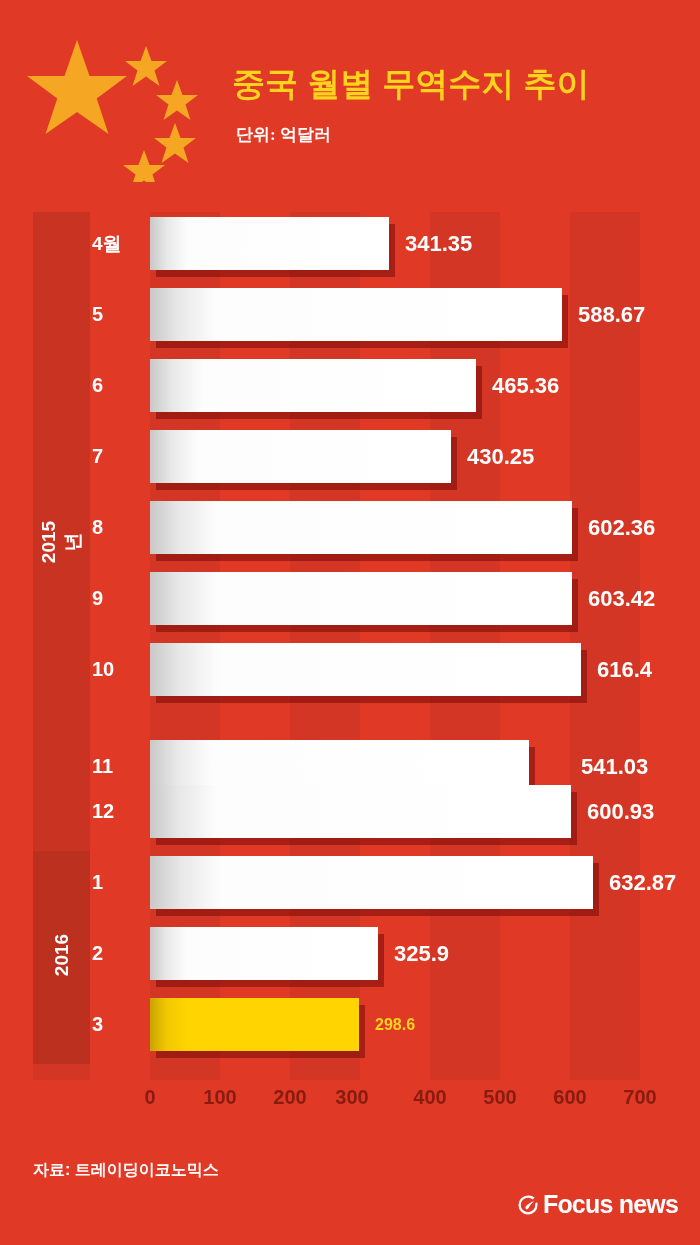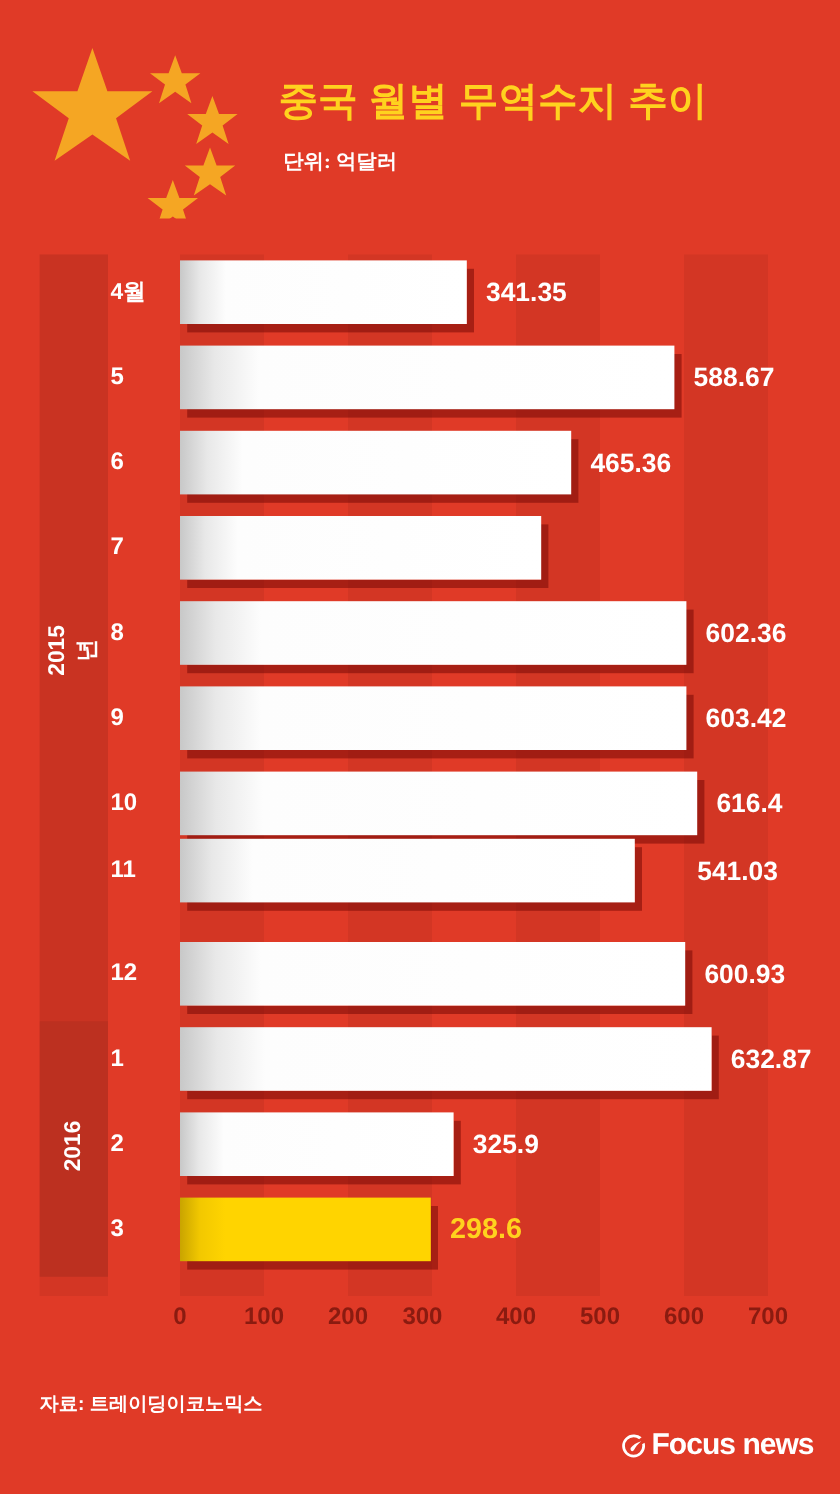--- a/index.html
+++ b/index.html
@@ -60,21 +60,21 @@
     box-shadow: 6px 7px 0 rgba(120,10,5,0.55);
   }
   .bar.hl {
     background: linear-gradient(90deg, #C9A400 0%, #F2C800 8%, #FFD400 18%, #FFD400 100%);
   }
   .val {
     position: absolute; top: 0; line-height: 53px;
     color: #ffffff; font-size: 22px; font-weight: bold;
     white-space: nowrap;
   }
-  .val.hl { color: #FFD21E; font-size: 24px; }
+  .val.hl { color: #FFD21E; font-size: 16px; }
 
   
   #axis { position: absolute; left: 0; top: 868px; width: 700px; height: 40px; }
   .tick {
     position: absolute; top: 6px; width: 60px; margin-left: -30px;
     text-align: center; color: #8A1B10;
     font-size: 20px; font-weight: bold;
   }
 
   
@@ -142,20 +142,21 @@
           <div class="bar-wrap" style="width: 326px;">
             <div class="bar"></div>
           </div>
           <div class="val" style="left: 492px;">465.36</div>
         </div>
         <div class="row" style="top: 218px;">
           <div class="m-label">7</div>
           <div class="bar-wrap" style="width: 301px;">
             <div class="bar"></div>
           </div>
+          <div class="val" style="left: 467px;">430.25</div>
         </div>
         <div class="row" style="top: 289px;">
           <div class="m-label">8</div>
           <div class="bar-wrap" style="width: 422px;">
             <div class="bar"></div>
           </div>
           <div class="val" style="left: 588px;">602.36</div>
         </div>
         <div class="row" style="top: 360px;">
           <div class="m-label">9</div>
@@ -164,21 +165,21 @@
           </div>
           <div class="val" style="left: 588px;">603.42</div>
         </div>
         <div class="row" style="top: 431px;">
           <div class="m-label">10</div>
           <div class="bar-wrap" style="width: 431px;">
             <div class="bar"></div>
           </div>
           <div class="val" style="left: 597px;">616.4</div>
         </div>
-        <div class="row" style="top: 487px;">
+        <div class="row" style="top: 528px;">
           <div class="m-label">11</div>
           <div class="bar-wrap" style="width: 379px;">
             <div class="bar"></div>
           </div>
           <div class="val" style="left: 545px; margin-left: 36px;">541.03</div>
         </div>
         <div class="row" style="top: 573px;">
           <div class="m-label">12</div>
           <div class="bar-wrap" style="width: 421px;">
             <div class="bar"></div>

